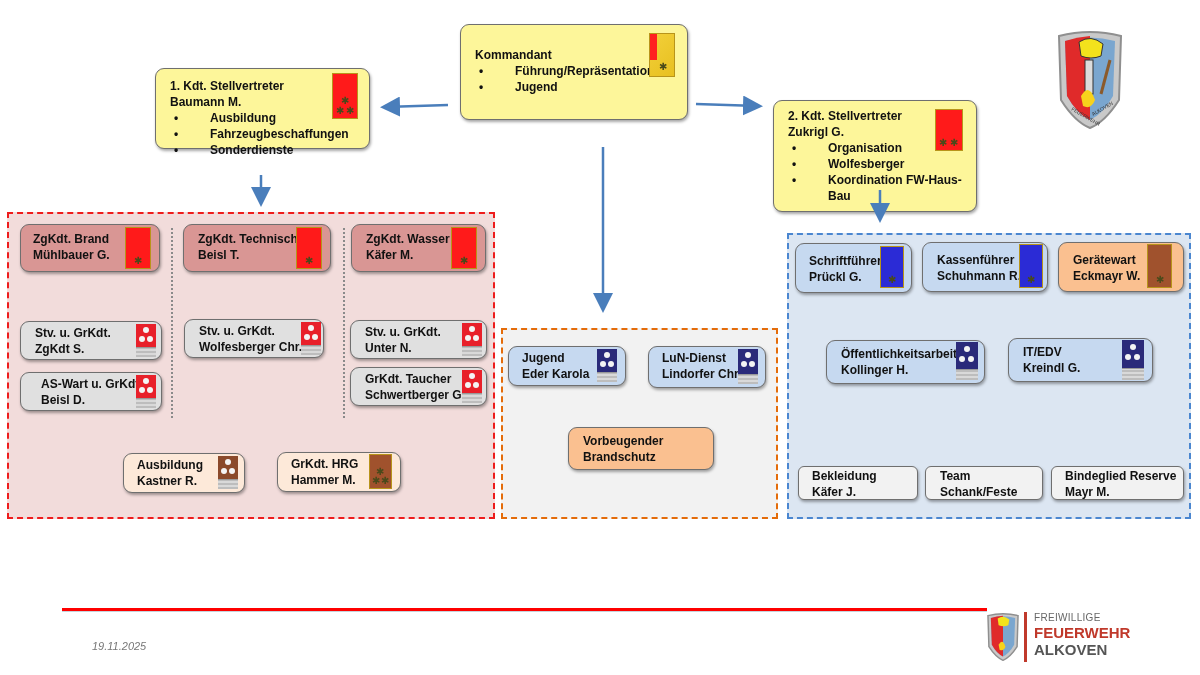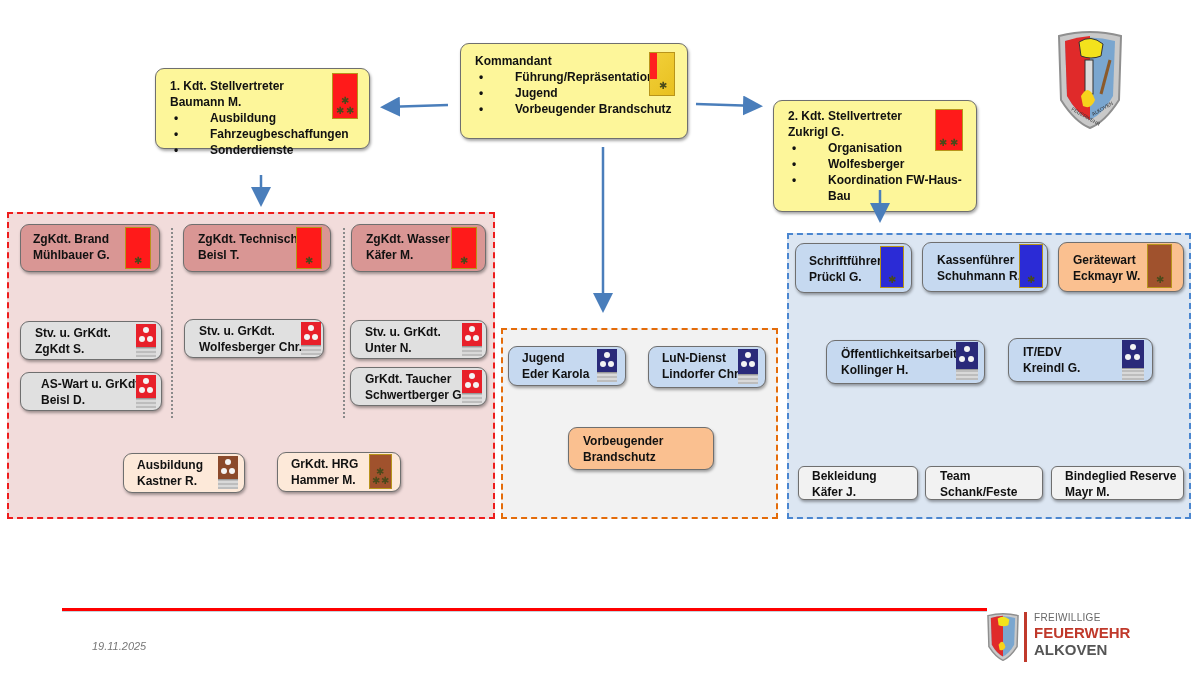--- a/index.html
+++ b/index.html
@@ -60,26 +60,25 @@
   .date { position: absolute; left: 92px; top: 640px; font-size: 11px; color: #777; font-style: italic; }
   .footer-logo-text { position: absolute; left: 1034px; top: 612px; font-weight: bold; }
   .footer-logo-text .t1 { font-size: 10px; color: #666; font-weight: normal; letter-spacing: 0.3px; line-height: 12px; display:block; }
   .footer-logo-text .t2 { font-size: 15px; color: #c0392b; line-height: 17px; display:block; }
   .footer-logo-text .t3 { font-size: 15px; color: #555; line-height: 17px; display:block; }
   .footer-divider { position: absolute; left: 1024px; top: 612px; width: 3px; height: 50px; background: #c0392b; }
 </style>
 </head>
 <body>
 
-<div class="box yellow lead-box" style="left:460px;top:43px;width:228px;height:96px;padding-top:9px;">
+<div class="box yellow lead-box" style="left:460px;top:24px;width:228px;height:96px;padding-top:22px;">
   <span class="line">Kommandant</span>
   <ul>
     <li>Führung/Repräsentation</li>
     <li>Jugend</li>
-    <li>Vorbeugender Brandschutz</li>
   </ul>
   <div class="badge" style="left:188px;top:8px;width:26px;height:44px;background:linear-gradient(135deg,#f2d03a 0%,#e8c020 100%);">
     <div style="position:absolute;left:0;top:0;width:7px;height:26px;background:#ff2020;"></div>
     <span class="star" style="left:9px;top:28px;">✱</span>
   </div>
 </div>
 
 <div class="box yellow lead-box" style="left:155px;top:68px;width:215px;height:81px;padding-top:9px;">
   <span class="line">1. Kdt. Stellvertreter</span>
   <span class="line">Baumann M.</span>

